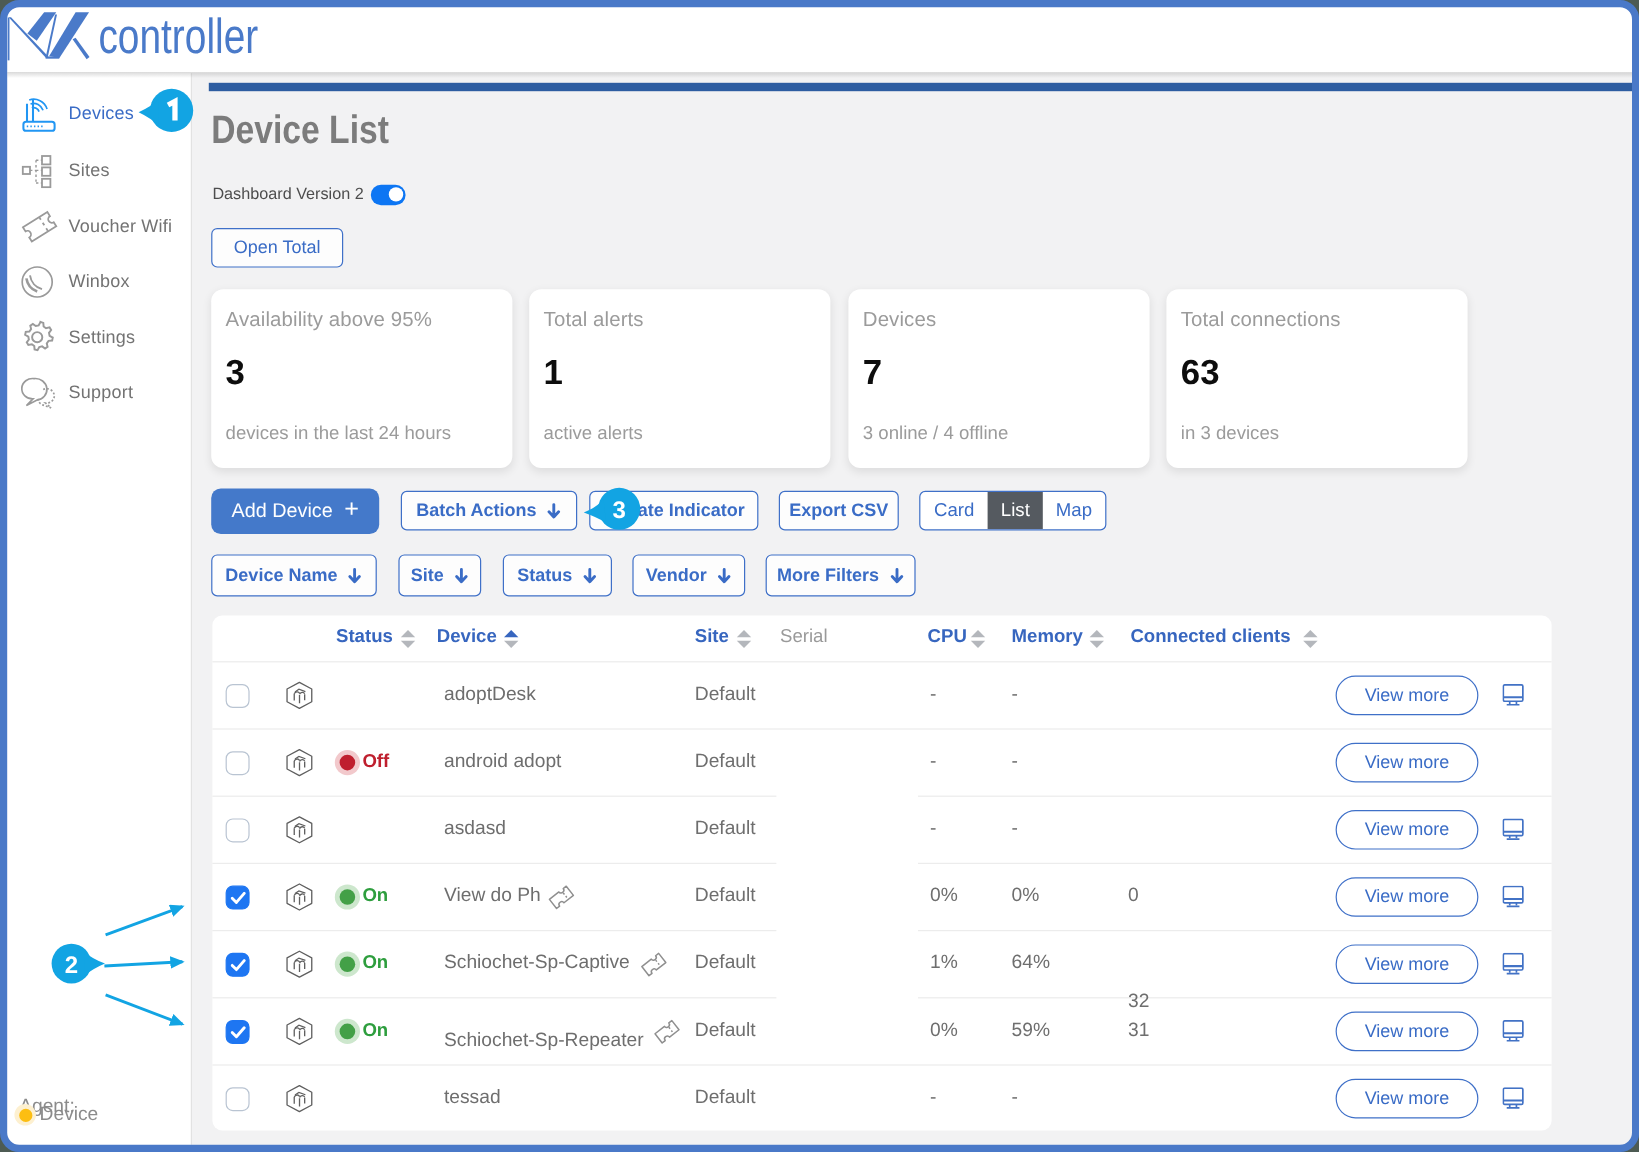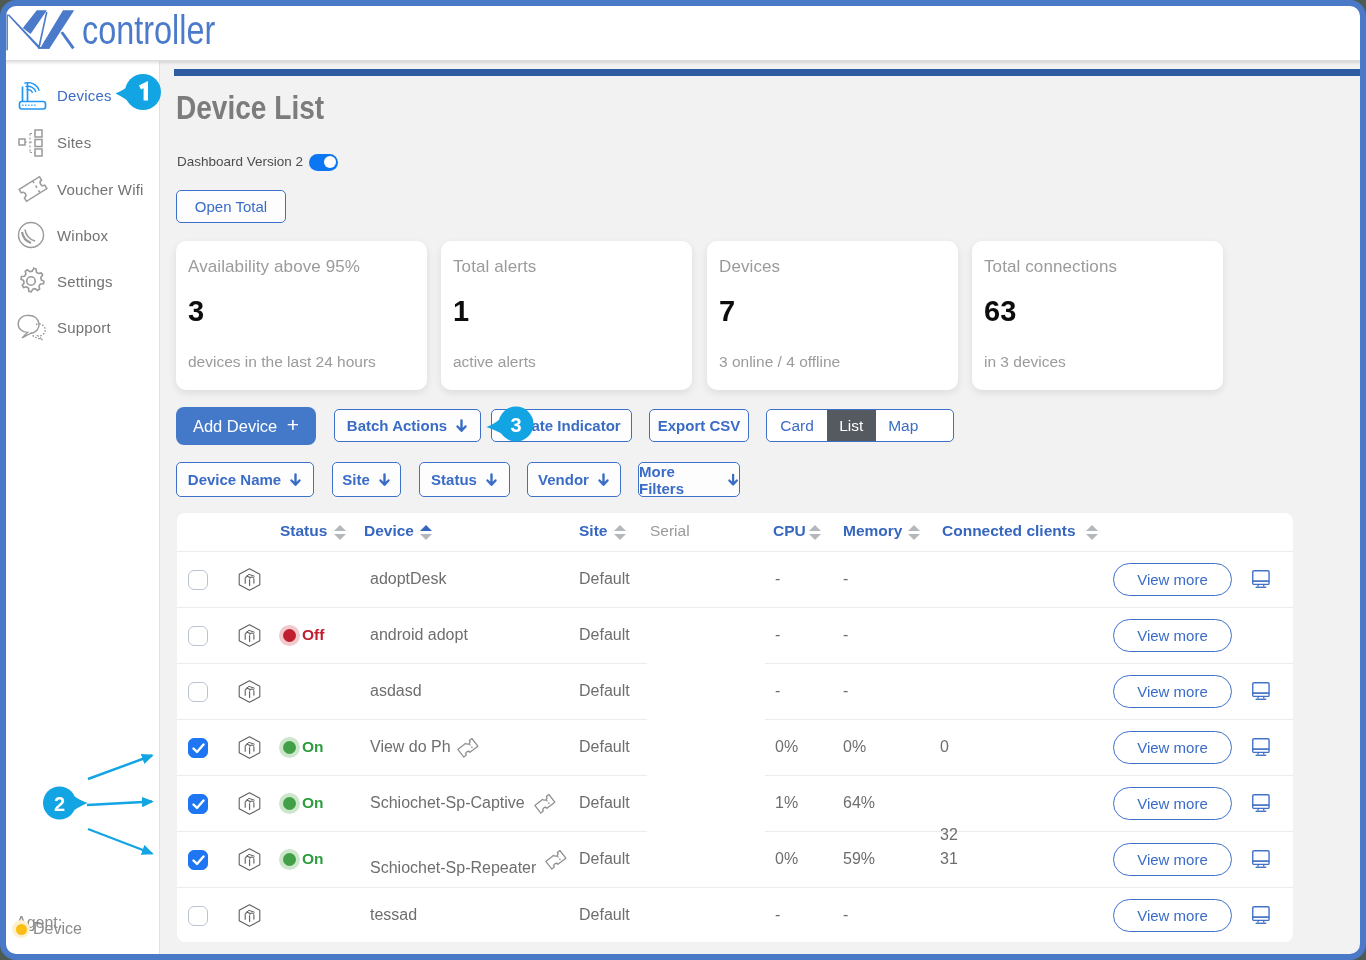--- a/index.html
+++ b/index.html
@@ -41,21 +41,21 @@
   .card .n  { position:absolute; left:12px; top:54px; font-size:29px; font-weight:700; color:#0d0d0d; }
   .card .b  { position:absolute; left:12px; top:112px; font-size:15.5px; color:#9b9b9b; }
   
   #addDevice { position:absolute; left:176px; top:407px; width:140px; height:38px;
     background:#4479ca; border-radius:8px; color:#fff; font-size:16.5px; font-weight:400;
     display:flex; align-items:center; justify-content:center; }
   .act { top:409px; height:33px; }
   .flt { top:462px; height:35px; }
   .darr { margin-left:8px; }
   
-  #seg { position:absolute; left:766px; top:409px; width:188px; height:33px;
+  #seg { position:absolute; left:766px; top:409px; width:156px; height:33px;
     border:1px solid #3f70c8; border-radius:5px; background:#fff; display:flex; overflow:hidden; }
   #seg div { display:flex; align-items:center; justify-content:center;
     font-size:15.5px; font-weight:400; color:#3a6cc6; }
   #seg div:nth-child(1){ width:60px; } #seg div:nth-child(2){ width:48.5px; } #seg div:nth-child(3){ width:55.5px; }
   #seg div.sel { background:#555a60; color:#fff; }
   
   #table { position:absolute; left:177px; top:513px; width:1116px; height:429px;
     background:#fff; border-radius:8px; }
   .hline { position:absolute; left:0; width:1116px; height:1px; background:#ececec; }
   .hcell { position:absolute; top:522px; font-size:15.5px; font-weight:700; color:#3766bf; }
@@ -155,21 +155,21 @@
     </svg></div>
 <div class="btn-outline flt" style="left:332px; width:69px">Site<svg class="darr" width="13" height="14" viewBox="0 0 13 14">
       <path d="M6.5,1.5 L6.5,11 M2.5,7.5 L6.5,11.8 L10.5,7.5" stroke="#3a6cc6" stroke-width="2.4" fill="none" stroke-linecap="round" stroke-linejoin="round"></path>
     </svg></div>
 <div class="btn-outline flt" style="left:419px; width:91px">Status<svg class="darr" width="13" height="14" viewBox="0 0 13 14">
       <path d="M6.5,1.5 L6.5,11 M2.5,7.5 L6.5,11.8 L10.5,7.5" stroke="#3a6cc6" stroke-width="2.4" fill="none" stroke-linecap="round" stroke-linejoin="round"></path>
     </svg></div>
 <div class="btn-outline flt" style="left:527px; width:94px">Vendor<svg class="darr" width="13" height="14" viewBox="0 0 13 14">
       <path d="M6.5,1.5 L6.5,11 M2.5,7.5 L6.5,11.8 L10.5,7.5" stroke="#3a6cc6" stroke-width="2.4" fill="none" stroke-linecap="round" stroke-linejoin="round"></path>
     </svg></div>
-<div class="btn-outline flt" style="left:638px; width:102px">More Filters<svg class="darr" width="13" height="14" viewBox="0 0 13 14">
+<div class="btn-outline flt" style="left:638px; width:125px">More Filters<svg class="darr" width="13" height="14" viewBox="0 0 13 14">
       <path d="M6.5,1.5 L6.5,11 M2.5,7.5 L6.5,11.8 L10.5,7.5" stroke="#3a6cc6" stroke-width="2.4" fill="none" stroke-linecap="round" stroke-linejoin="round"></path>
     </svg></div>
 
 <div id="table"></div>
 <div class="hcell" style="left:280px">Status</div>
 <div class="sort" style="left:334px">
     <i class="up"></i>
     <i class="dn"></i>
   </div>
 <div class="hcell" style="left:364px">Device</div>

